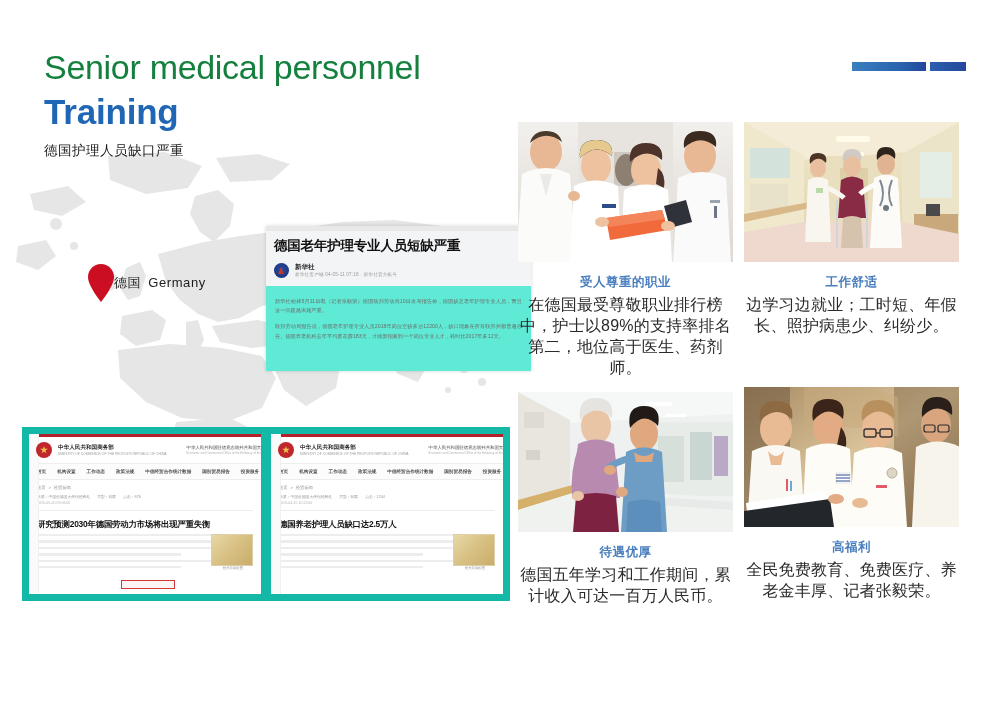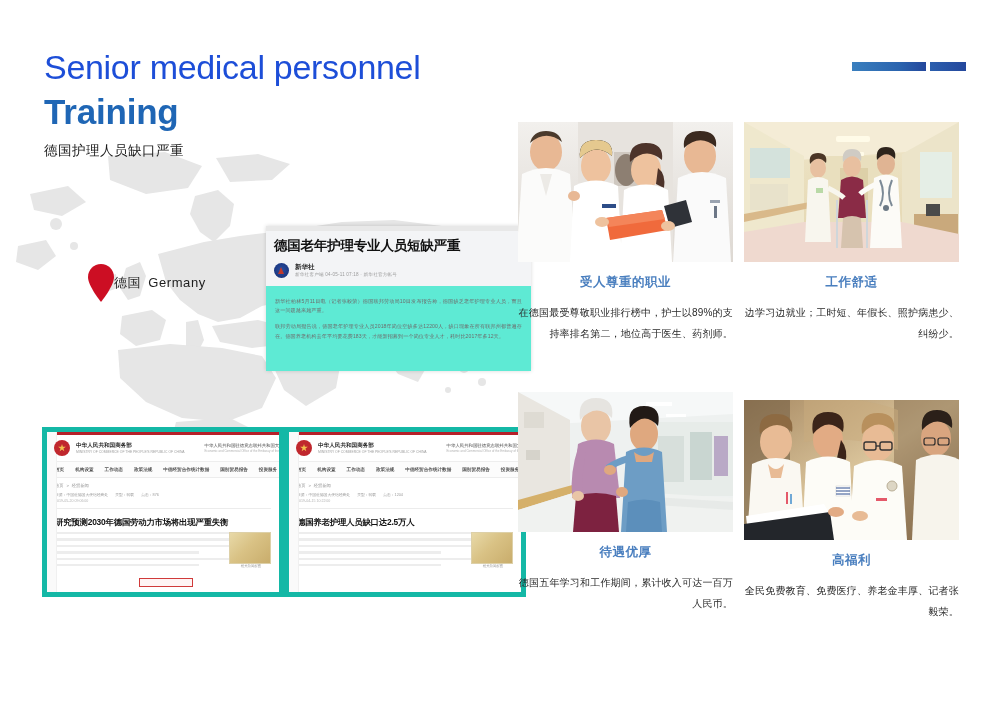--- a/index.html
+++ b/index.html
@@ -33,21 +33,21 @@
   
   #headline-block {
     position: absolute;
     left: 44px;
     top: 46px;
     width: 470px;
   }
   .title-line1 {
     font-size: 34px;
     line-height: 42px;
-    color: #1d4ed8;
+    color: #15803d;
     font-weight: 400;
     letter-spacing: -0.3px;
     white-space: nowrap;
   }
   .title-line2 {
     font-size: 35px;
     line-height: 44px;
     color: #1f66b5;
     font-weight: 700;
     letter-spacing: -0.2px;
@@ -173,23 +173,22 @@
     color: #6d6d6d;
     letter-spacing: 0.1px;
     margin: 0 0 7px 0;
     text-align: justify;
   }
 
   
   .web-shot {
     position: absolute;
     background: #ffffff;
-    border: 5px solid #14b8a6;
+    border: 7px solid #14b8a6;
     overflow: hidden;
-    margin-left: 20px;
   }
   #web-shot-1 { left: 22px;  top: 427px; width: 232px; height: 160px; }
   #web-shot-2 { left: 264px; top: 427px; width: 232px; height: 160px; }
   .ws-redbar { height: 3px; background: #b6202a; }
   .ws-govhead {
     display: flex;
     align-items: center;
     gap: 6px;
     padding: 5px 7px;
     background: #ffffff;
@@ -330,31 +329,31 @@
   .photo-frame svg { display: block; width: 100%; height: 100%; }
   .photo-caption-title {
     margin-top: 12px;
     text-align: center;
     font-size: 12.5px;
     font-weight: 700;
     color: #4a7fbf;
     letter-spacing: 0.5px;
   }
   .photo-caption-body {
-    margin-top: 11px;
-    font-size: 10px;
+    margin-top: 3px;
+    font-size: 16px;
     line-height: 21px;
     color: #2a2a2a;
     letter-spacing: 0.2px;
-    text-align: right;
+    text-align: center;
   }
   #tile-1 { left: 518px; top: 122px; width: 215px; }
   #tile-2 { left: 744px; top: 122px; width: 215px; }
   #tile-3 { left: 518px; top: 392px; width: 215px; }
-  #tile-4 { left: 744px; top: 400px; width: 215px; }
+  #tile-4 { left: 744px; top: 387px; width: 215px; }
 </style>
 </head>
 <body>
 
 <div id="slide">
 
   <svg id="map-watermark" viewBox="0 0 520 330" xmlns="http://www.w3.org/2000/svg">
     <g fill="#e6e6e6">
 
       <path d="M118 6 L175 2 L212 16 L198 38 L156 44 L120 30 Z"></path>

